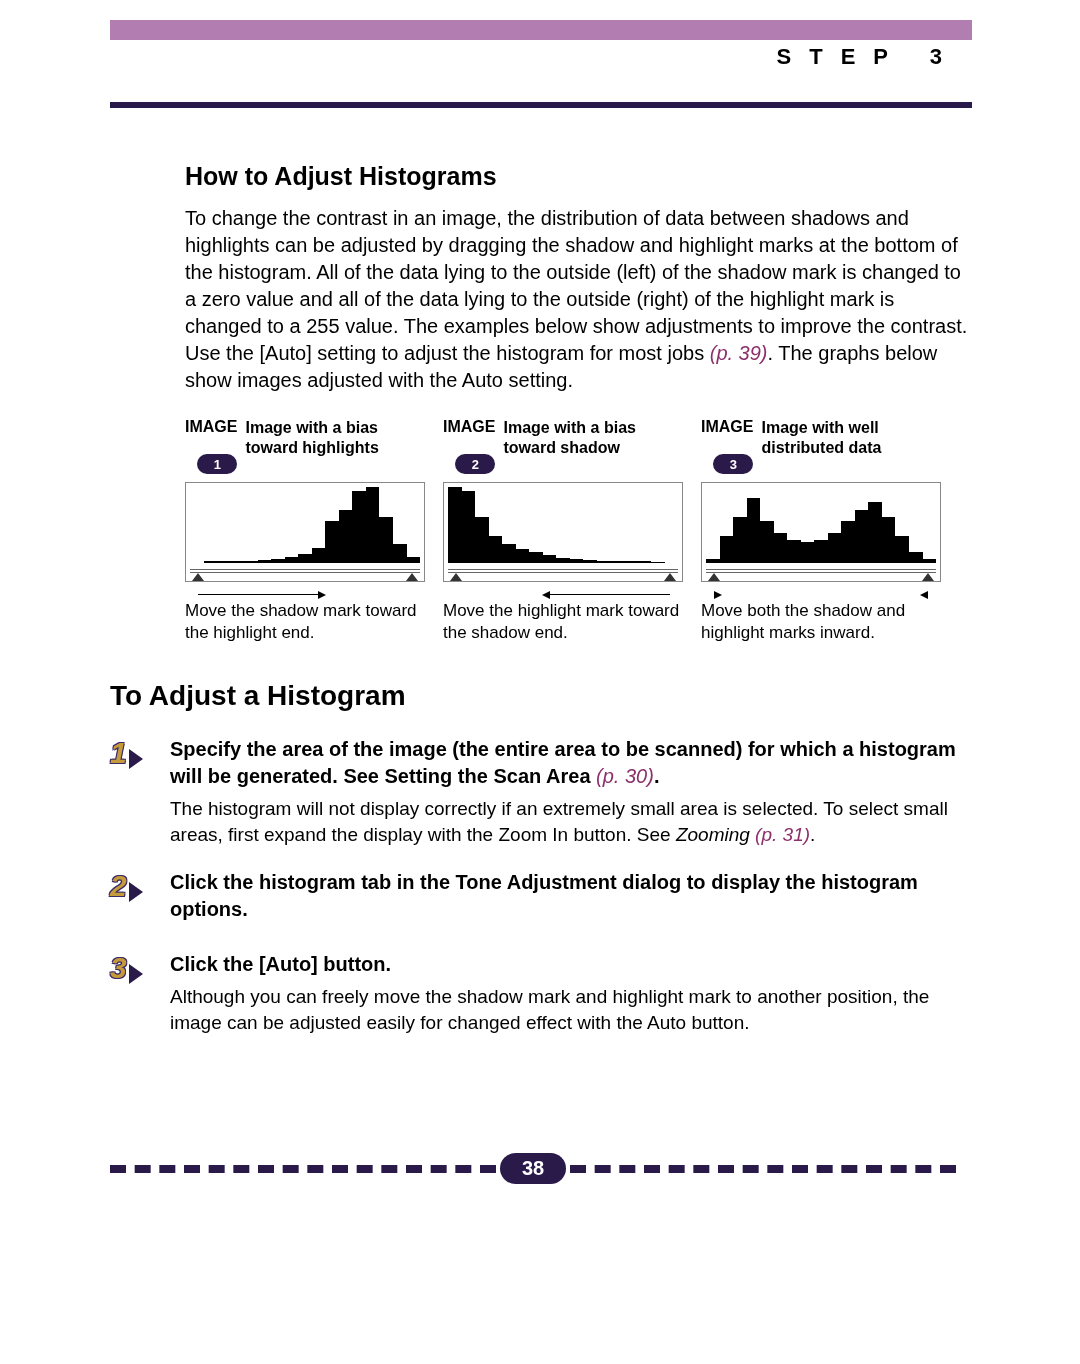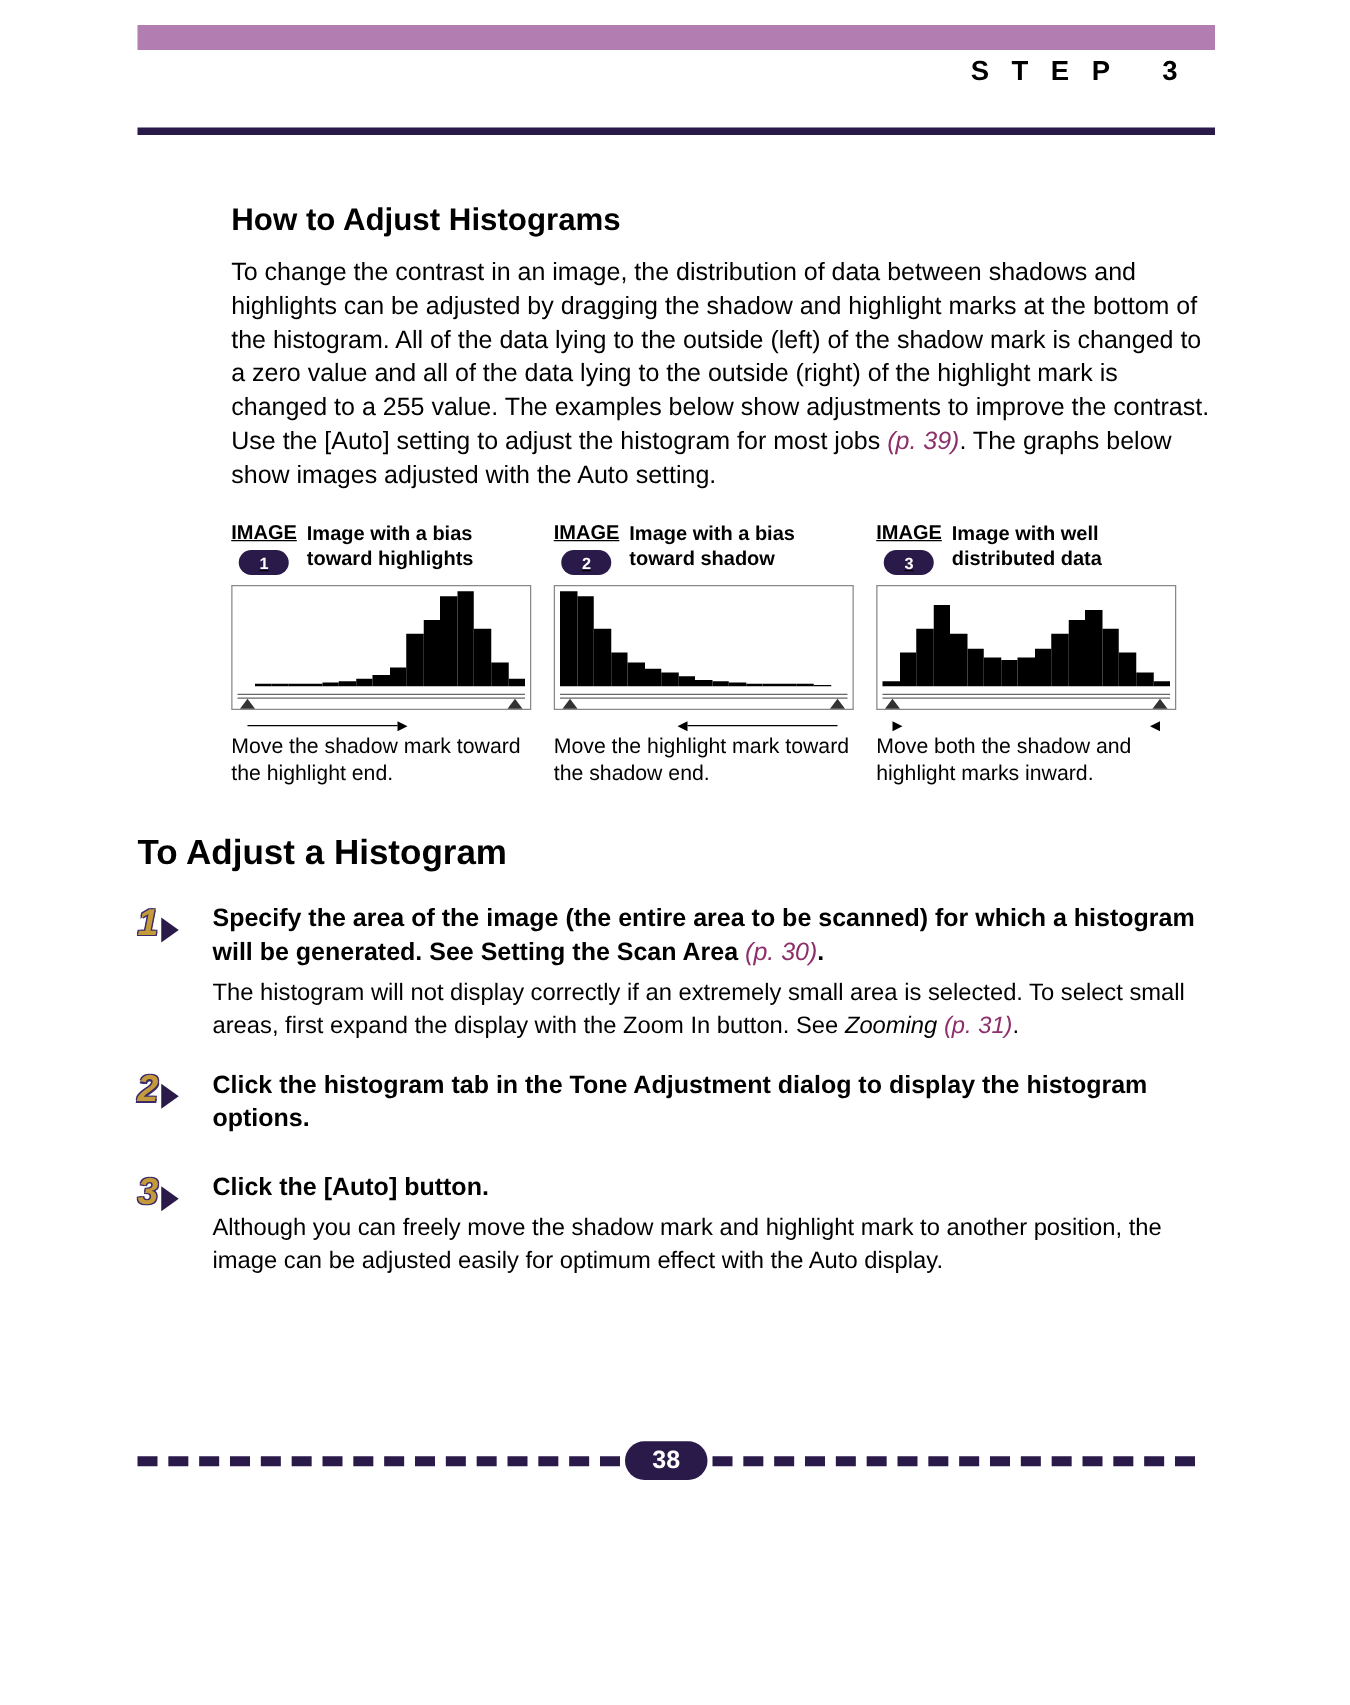--- a/index.html
+++ b/index.html
@@ -61,23 +61,22 @@
   }
   .ex-head {
     display: flex;
     align-items: flex-start;
     gap: 8px;
     margin-bottom: 8px;
   }
   .ex-head-left {
     display: flex;
     flex-direction: column;
-    align-items: center;
-    gap: 4px;
-    text-decoration: underline;
+    align-items: flex-end;
+    gap: 18px;
   }
   .image-label {
     font-weight: 900;
     font-size: 16px;
   }
   .num-pill {
     background: #2a1a4a;
     color: #fff;
     width: 40px;
     height: 20px;
@@ -373,21 +372,21 @@
 
   <div class="step-row">
     <div class="step-num">
       <span class="step-badge">3</span><span class="step-chevron"></span>
     </div>
     <div class="step-text-block">
       <p class="step-title">
         <span>Click the [Auto] button.</span>
       </p>
       <p class="step-body">
-        <span>Although you can freely move the shadow mark and highlight mark to another position, the image can be adjusted easily for optimum effect with the Auto display.</span>
+        <span>Although you can freely move the shadow mark and highlight mark to another position, the image can be adjusted easily for changed effect with the Auto button.</span>
       </p>
     </div>
   </div>
 
 </div>
 
 <div class="page-footer">
   <div class="dash-line"></div>
   <div class="page-pill">38</div>
   <div class="dash-line"></div>

